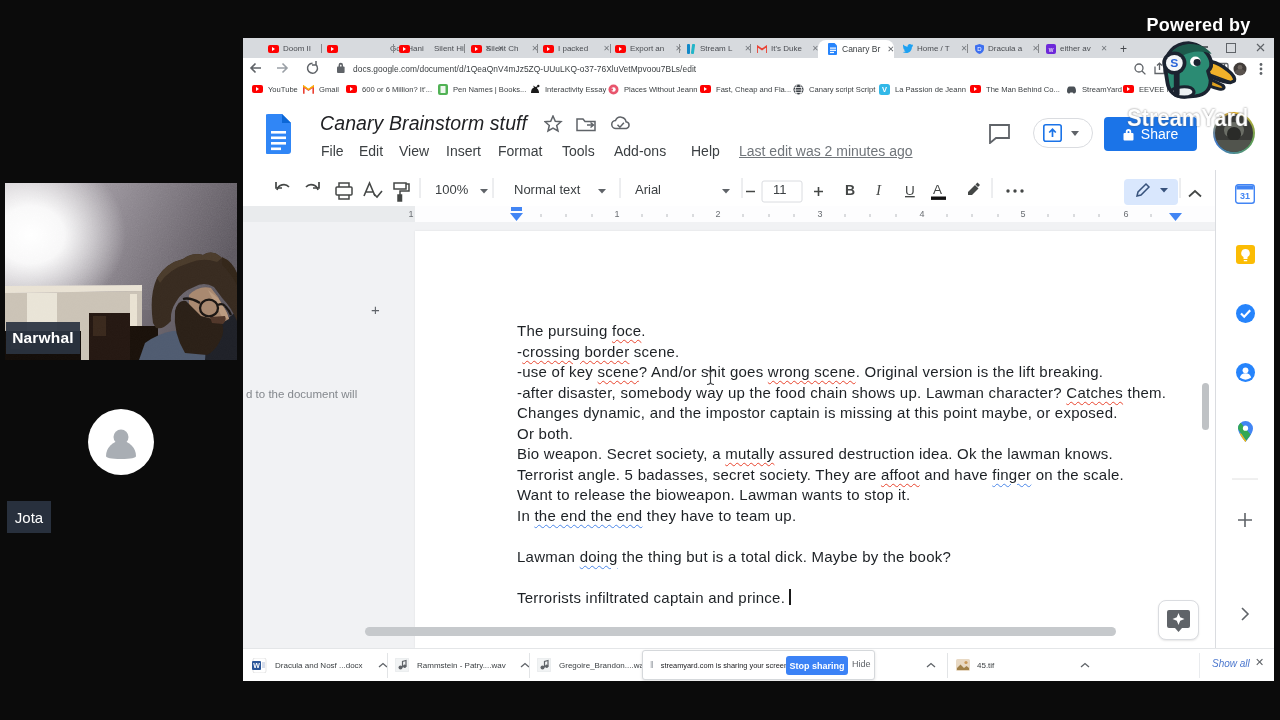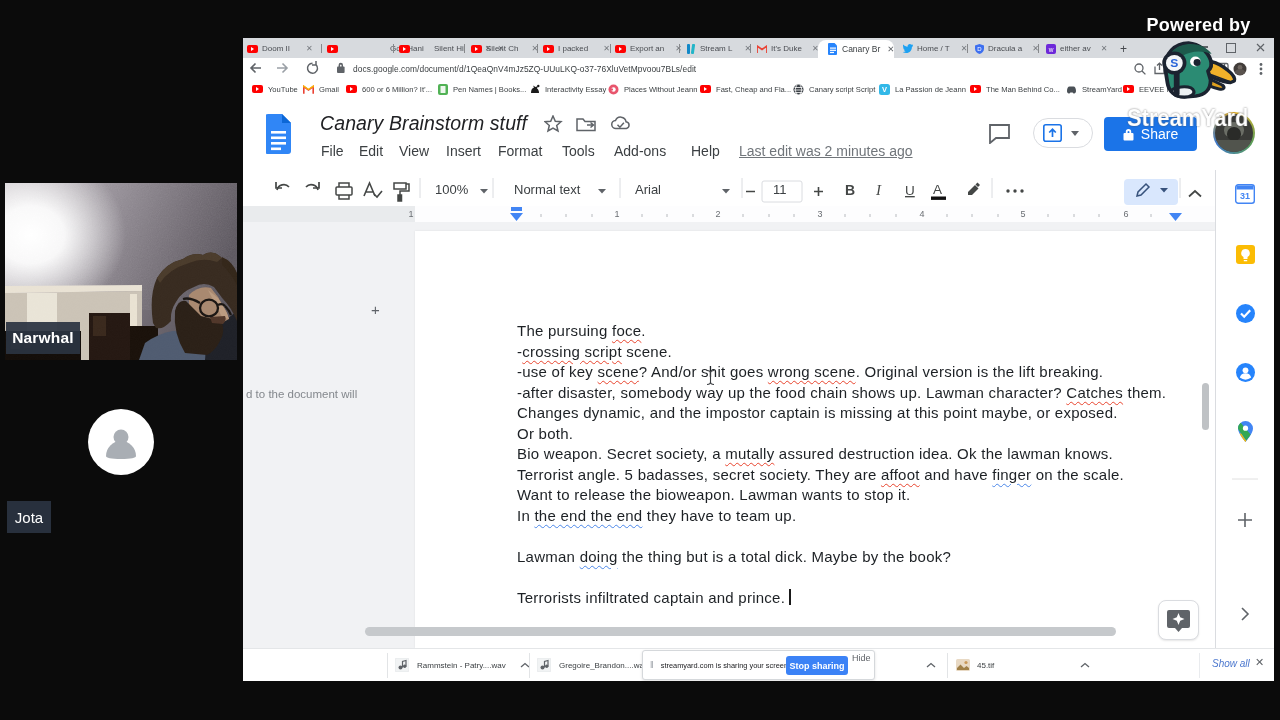--- a/index.html
+++ b/index.html
@@ -13,21 +13,21 @@
   <div class="abs" style="left:243px;top:38px;width:1031px;height:643px;background:#fff;"></div>
 
   <div class="abs" style="left:243px;top:38px;width:1031px;height:20px;background:#d7dade;"></div>
   <style>
     .tb{position:absolute;top:41px;height:15px;display:flex;align-items:center;font-size:8px;color:#4a4d52;white-space:nowrap;}
     .tb .x{color:#75797e;font-size:8px;margin-left:6px;}
     .tsep{position:absolute;top:44px;width:1px;height:9px;background:#86888b;}
     .yt{width:11px;height:8px;background:#f00;border-radius:2px;position:relative;margin-right:4px;flex:0 0 auto;}
     .yt:after{content:"";position:absolute;left:4px;top:2px;border-left:3.5px solid #fff;border-top:2px solid transparent;border-bottom:2px solid transparent;}
   </style>
-  <div class="tb" style="left:247px;"><span class="yt"></span>Doom II<span class="x" style="margin-left:16px;">✕</span></div>
+  <div class="tb" style="left:268px;"><span class="yt"></span>Doom II<span class="x" style="margin-left:16px;">✕</span></div>
     <div class="tsep" style="left:321px;"></div>
   <div class="tb" style="left:327px;gap:48px;"><span class="yt"></span>God Hani<span class="x" style="margin-left:13px;">✕</span></div>
     <div class="tsep" style="left:393px;"></div>
   <div class="tb" style="left:399px;gap:20px;"><span class="yt"></span>Silent Hil<span class="x" style="margin-left:12px;">✕</span></div>
     <div class="tsep" style="left:464px;"></div>
   <div class="tb" style="left:471px;"><span class="yt"></span>Silent Ch<span class="x" style="margin-left:13px;">✕</span></div>
     <div class="tsep" style="left:537px;"></div>
   <div class="tb" style="left:543px;"><span class="yt"></span>I packed<span class="x" style="margin-left:15px;">✕</span></div>
     <div class="tsep" style="left:610px;"></div>
   <div class="tb" style="left:615px;"><span class="yt"></span>Export an<span class="x" style="margin-left:11px;">✕</span></div>
@@ -336,21 +336,21 @@
   <div class="abs" style="left:243px;top:222px;width:972px;height:426px;background:#f1f2f4;overflow:hidden;">
     <div class="abs" style="left:172px;top:9px;width:800px;height:417px;background:#fff;box-shadow:0 0 2px rgba(0,0,0,.08);"></div>
     <div class="abs" style="left:128px;top:79px;font-size:15px;color:#5f6368;">+</div>
     <div class="abs" style="left:3px;top:166px;font-size:11.5px;color:#84888d;white-space:nowrap;">d to the document will</div>
     <style>
       #dtext{position:absolute;left:274px;top:99px;font-size:15px;line-height:20.5px;color:#1d2125;white-space:pre;letter-spacing:0.25px;}
       .sqr{text-decoration:underline;text-decoration-style:wavy;text-decoration-color:#e8442e;text-decoration-thickness:1px;text-underline-offset:2.5px;}
       .sqb{text-decoration:underline;text-decoration-style:wavy;text-decoration-color:#4a86e8;text-decoration-thickness:1px;text-underline-offset:2.5px;}
     </style>
     <div id="dtext">The pursuing <span class="sqr">foce</span>.
--<span class="sqr">crossing script</span> scene.
+-<span class="sqr">crossing border</span> scene.
 -use of key <span class="sqr">scene</span>? And/or shit goes <span class="sqr">wrong scene</span>. Original version is the lift breaking.
 -after disaster, somebody way up the food chain shows up. Lawman character? <span class="sqr">Catches</span> them.
 Changes dynamic, and the impostor captain is missing at this point maybe, or exposed.
 Or both.
 Bio weapon. Secret society, a <span class="sqr">mutally</span> assured destruction idea. Ok the lawman knows.
 Terrorist angle. 5 badasses, secret society. They are <span class="sqr">affoot</span> and have <span class="sqb">finger</span> on the scale.
 Want to release the bioweapon. Lawman wants to stop it.
 In <span class="sqb">the end the end</span> they have to team up.
 
 Lawman <span class="sqb">doing</span> the thing but is a total dick. Maybe by the book?
@@ -398,20 +398,32 @@
         </g>
       <path d="M16 309h26" stroke="#e0e0e0"></path>
       <g stroke="#5f6368" stroke-width="1.6">
           <path d="M29 343v14M22 350h14"></path>
         </g>
       <path d="M26 438l6 6-6 6" fill="none" stroke="#5f6368" stroke-width="1.6"></path>
     </svg>
   </div>
 
   <div class="abs" style="left:243px;top:648px;width:1031px;height:33px;background:#fff;border-top:1px solid #e4e6e8;box-sizing:border-box;font-size:8px;color:#3c4043;">
+    <div class="abs flex" style="left:9px;top:0;height:32px;">
+      <svg width="15" height="15" viewBox="0 0 15 15">
+          <rect x="1" y="0" width="13" height="15" rx="2" fill="#fff" stroke="#c8c8c8" stroke-width=".5"></rect>
+          <rect x="0" y="3" width="9" height="9" rx="1" fill="#2a5699"></rect>
+          <text x="4.5" y="10" font-size="7" fill="#fff" text-anchor="middle" font-family="Liberation Sans" font-weight="bold">W</text>
+          <path d="M10 5h3M10 7h3M10 9h3" stroke="#9ac" stroke-width=".8"></path>
+        </svg>
+      <span style="margin-left:8px;">Dracula and Nosf ...docx</span>
+      <svg width="10" height="6" viewBox="0 0 10 6" style="margin-left:15px;">
+          <path d="M1 5l4-3.5L9 5" fill="none" stroke="#5f6368" stroke-width="1.3"></path>
+        </svg>
+    </div>
     <div class="abs" style="left:144px;top:4px;width:1px;height:25px;background:#e2e4e6;"></div>
     <div class="abs flex" style="left:152px;top:0;height:32px;">
       <svg width="14" height="14" viewBox="0 0 14 14">
           <rect width="14" height="14" rx="2" fill="#f1f3f4" stroke="#dadce0" stroke-width=".5"></rect>
           <circle cx="5.5" cy="9.5" r="2" fill="#5f6368"></circle>
           <path d="M7.5 9.5V3.5l3.5-1v6" fill="none" stroke="#5f6368" stroke-width="1.2"></path>
           <circle cx="9.7" cy="8.2" r="1.7" fill="#5f6368"></circle>
         </svg>
       <span style="margin-left:8px;">Rammstein - Patry....wav</span>
       <svg width="10" height="6" viewBox="0 0 10 6" style="margin-left:14px;">
@@ -426,21 +438,21 @@
           <path d="M7.5 9.5V3.5l3.5-1v6" fill="none" stroke="#5f6368" stroke-width="1.2"></path>
           <circle cx="9.7" cy="8.2" r="1.7" fill="#5f6368"></circle>
         </svg>
       <span style="margin-left:8px;">Gregoire_Brandon....wav</span>
     </div>
     <div class="abs flex" style="left:399px;top:1px;width:233px;height:30px;background:#fff;border:1px solid #d5d8db;border-radius:3px;box-sizing:border-box;box-shadow:0 1px 3px rgba(0,0,0,.12);">
       <span style="margin-left:7px;color:#9aa0a6;font-size:9px;letter-spacing:1px;">‖</span>
       <span style="margin-left:6px;font-size:7.4px;color:#202124;">streamyard.com is sharing your screen</span>
     </div>
     <div class="abs flex" style="left:543px;top:7px;width:62px;height:19px;background:#3b82f6;border-radius:3px;justify-content:center;color:#fff;font-size:9px;font-weight:bold;white-space:nowrap;">Stop sharing</div>
-    <div class="abs" style="left:609px;top:4px;font-size:9px;color:#5f6368;">Hide</div>
+    <div class="abs" style="left:609px;top:10px;font-size:9px;color:#5f6368;">Hide</div>
     <div class="abs" style="left:683px;top:13px;">
         <svg width="10" height="6" viewBox="0 0 10 6">
           <path d="M1 5l4-3.5L9 5" fill="none" stroke="#5f6368" stroke-width="1.3"></path>
         </svg>
       </div>
     <div class="abs" style="left:704px;top:4px;width:1px;height:25px;background:#e2e4e6;"></div>
     <div class="abs flex" style="left:713px;top:0;height:32px;">
       <svg width="14" height="12" viewBox="0 0 14 12">
           <rect width="14" height="12" rx="1.5" fill="#e8d9c4"></rect>
           <path d="M1 9l3.5-3.5L8 9l2.5-2L13 9v2H1z" fill="#a08048"></path>

